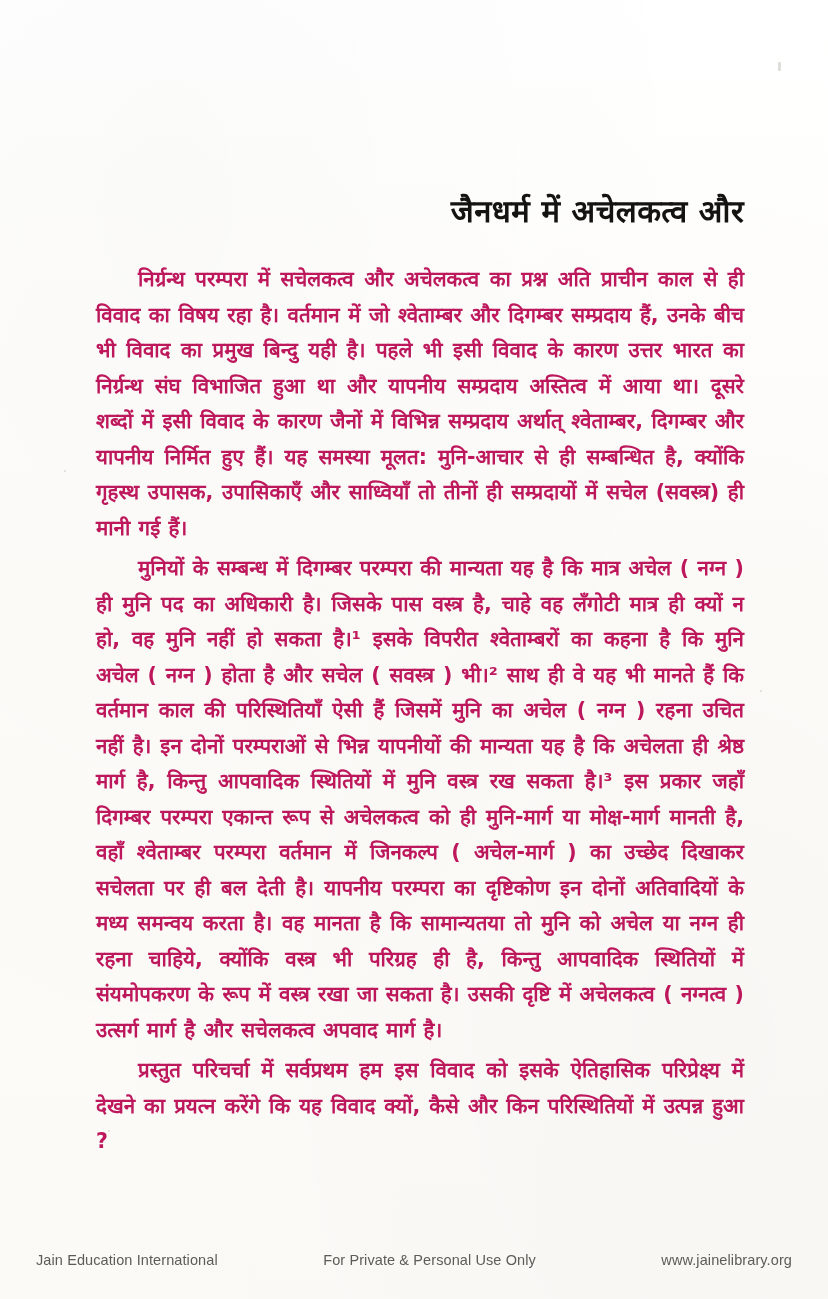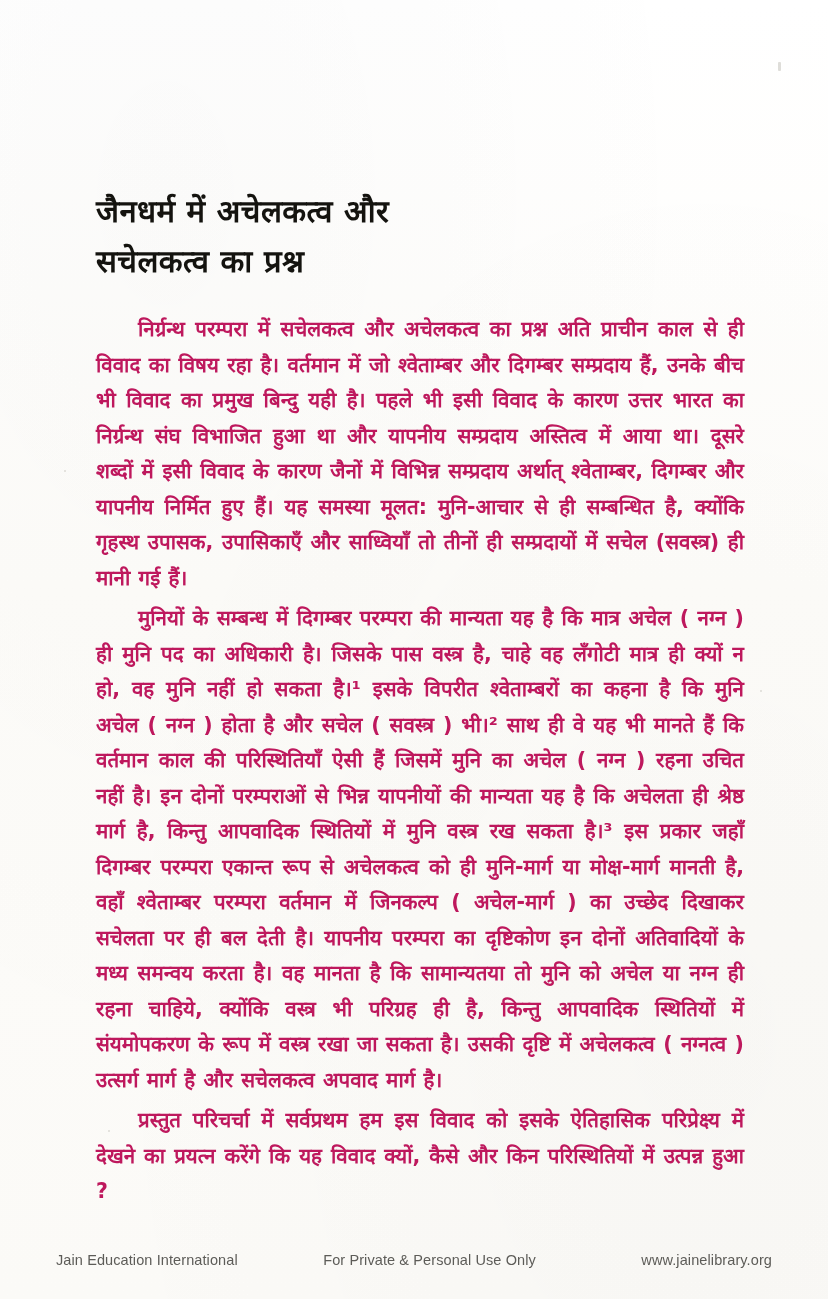--- a/index.html
+++ b/index.html
@@ -36,21 +36,21 @@
   .content {
     position: absolute;
     left: 96px;
     top: 0;
     width: 648px;
     height: 1299px;
   }
   .doc-title {
     margin: 0;
     padding-top: 186px;
-    text-align: left;
+    text-align: right;
     font-family: "DejaVu Sans", sans-serif;
     font-size: 31px;
     font-weight: 700;
     line-height: 1.62;
     color: #14130f;
     letter-spacing: .4px;
   }
   .doc-title .line2 {
     display: block;
   }
@@ -73,21 +73,21 @@
   }
   p.para.tight {
     margin-bottom: 3px;
   }
   .footer {
     position: absolute;
     left: 0;
     right: 0;
     bottom: 26px;
     height: 26px;
-    padding: 0 56px;
+    padding: 0 36px;
     box-sizing: border-box;
     display: flex;
     align-items: center;
     justify-content: space-between;
     font-family: "Liberation Sans", sans-serif;
     font-size: 14.5px;
     color: #5d5c58;
     letter-spacing: .1px;
   }
   .footer .center {
@@ -104,21 +104,20 @@
   <div class="paper-texture"></div>
 
   <div class="speck" style="left:778px; top:62px; width:3px; height:9px; border-radius:1px;"></div>
   <div class="speck" style="left:64px; top:470px; width:2px; height:2px;"></div>
   <div class="speck" style="left:760px; top:690px; width:2px; height:2px;"></div>
   <div class="speck" style="left:108px; top:1130px; width:2px; height:2px;"></div>
 
   <div class="content">
     <h1 class="doc-title">
       <span>जैनधर्म में अचेलकत्व और</span>
-      <span class="line2">सचेलकत्व का प्रश्न</span>
     </h1>
 
     <div class="body-text">
       <p class="para">निर्ग्रन्थ परम्परा में सचेलकत्व और अचेलकत्व का प्रश्न अति प्राचीन काल से ही विवाद का विषय रहा है। वर्तमान में जो श्वेताम्बर और दिगम्बर सम्प्रदाय हैं, उनके बीच भी विवाद का प्रमुख बिन्दु यही है। पहले भी इसी विवाद के कारण उत्तर भारत का निर्ग्रन्थ संघ विभाजित हुआ था और यापनीय सम्प्रदाय अस्तित्व में आया था। दूसरे शब्दों में इसी विवाद के कारण जैनों में विभिन्न सम्प्रदाय अर्थात् श्वेताम्बर, दिगम्बर और यापनीय निर्मित हुए हैं। यह समस्या मूलत: मुनि-आचार से ही सम्बन्धित है, क्योंकि गृहस्थ उपासक, उपासिकाएँ और साध्वियाँ तो तीनों ही सम्प्रदायों में सचेल (सवस्त्र) ही मानी गई हैं।</p>
       <p class="para">मुनियों के सम्बन्ध में दिगम्बर परम्परा की मान्यता यह है कि मात्र अचेल ( नग्न ) ही मुनि पद का अधिकारी है। जिसके पास वस्त्र है, चाहे वह लँगोटी मात्र ही क्यों न हो, वह मुनि नहीं हो सकता है।¹ इसके विपरीत श्वेताम्बरों का कहना है कि मुनि अचेल ( नग्न ) होता है और सचेल ( सवस्त्र ) भी।² साथ ही वे यह भी मानते हैं कि वर्तमान काल की परिस्थितियाँ ऐसी हैं जिसमें मुनि का अचेल ( नग्न ) रहना उचित नहीं है। इन दोनों परम्पराओं से भिन्न यापनीयों की मान्यता यह है कि अचेलता ही श्रेष्ठ मार्ग है, किन्तु आपवादिक स्थितियों में मुनि वस्त्र रख सकता है।³ इस प्रकार जहाँ दिगम्बर परम्परा एकान्त रूप से अचेलकत्व को ही मुनि-मार्ग या मोक्ष-मार्ग मानती है, वहाँ श्वेताम्बर परम्परा वर्तमान में जिनकल्प ( अचेल-मार्ग ) का उच्छेद दिखाकर सचेलता पर ही बल देती है। यापनीय परम्परा का दृष्टिकोण इन दोनों अतिवादियों के मध्य समन्वय करता है। वह मानता है कि सामान्यतया तो मुनि को अचेल या नग्न ही रहना चाहिये, क्योंकि वस्त्र भी परिग्रह ही है, किन्तु आपवादिक स्थितियों में संयमोपकरण के रूप में वस्त्र रखा जा सकता है। उसकी दृष्टि में अचेलकत्व ( नग्नत्व ) उत्सर्ग मार्ग है और सचेलकत्व अपवाद मार्ग है।</p>
       <p class="para tight">प्रस्तुत परिचर्चा में सर्वप्रथम हम इस विवाद को इसके ऐतिहासिक परिप्रेक्ष्य में देखने का प्रयत्न करेंगे कि यह विवाद क्यों, कैसे और किन परिस्थितियों में उत्पन्न हुआ ?</p>
     </div>
   </div>
 
   <div class="footer">

